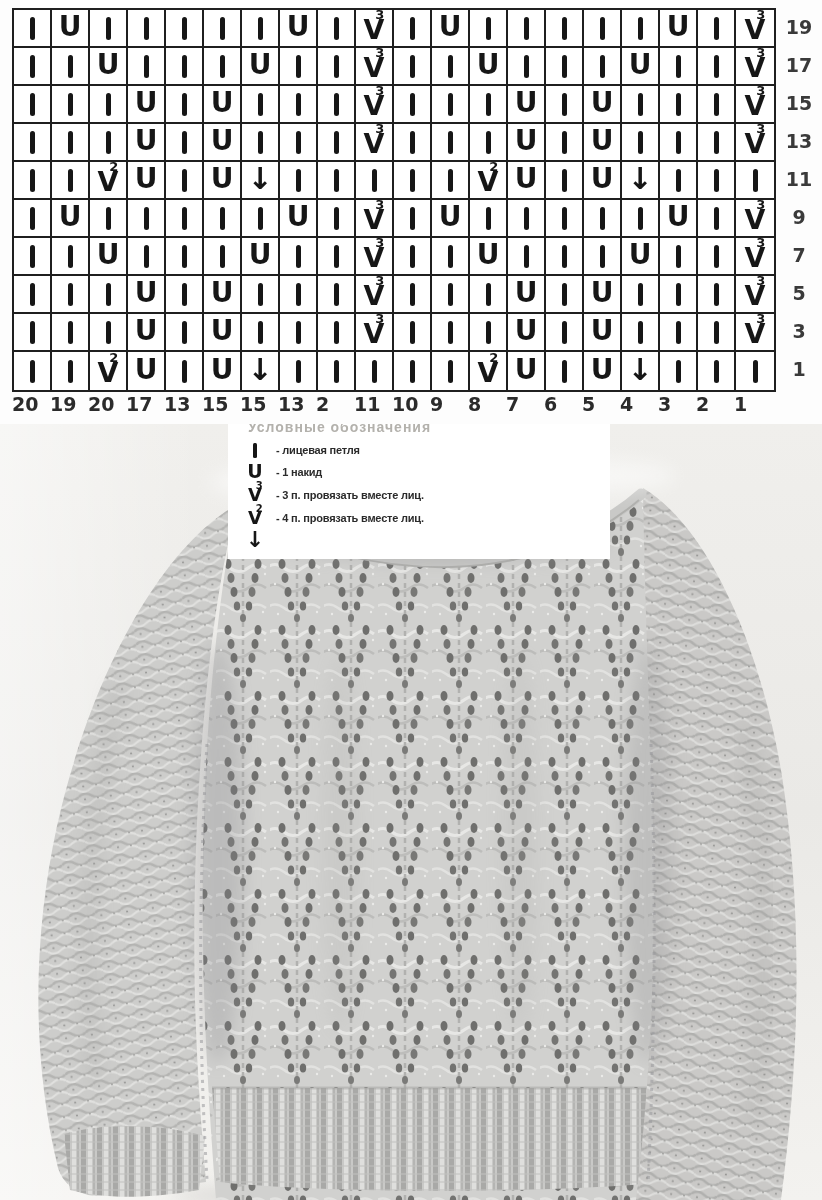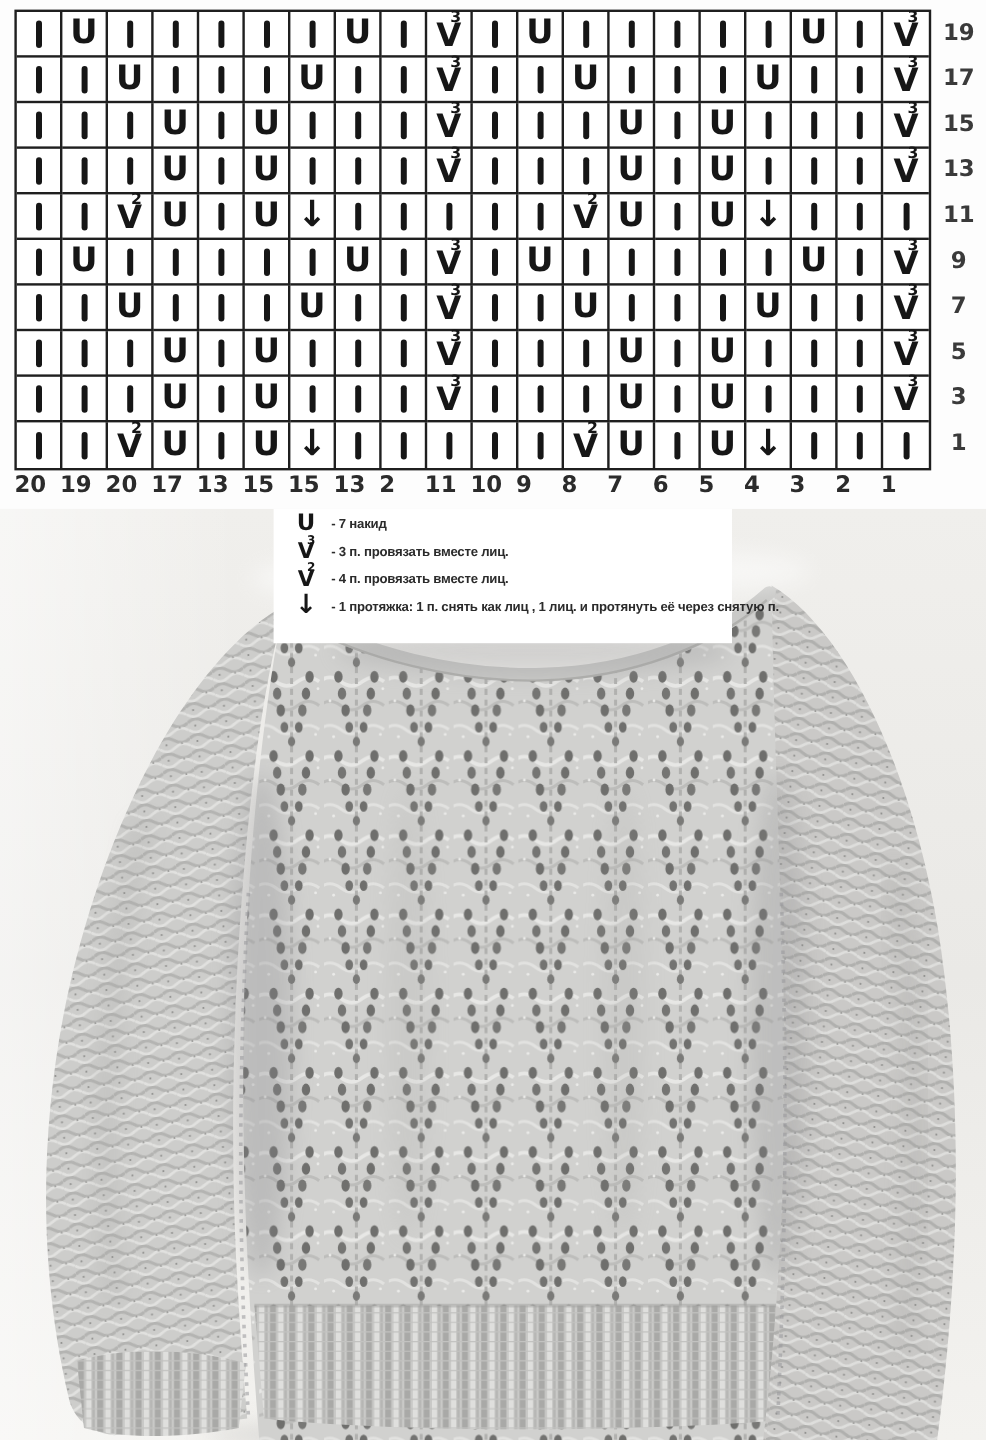--- a/index.html
+++ b/index.html
@@ -861,26 +861,35 @@
         <ellipse cx="320" cy="58" rx="110" ry="18" fill="#ffffff" opacity="0.55" filter="url(#soft)"></ellipse>
         <ellipse cx="585" cy="52" rx="90" ry="16" fill="#ffffff" opacity="0.5" filter="url(#soft)"></ellipse>
       </g>
 
       <path d="M 207 320 C 198 480 199 620 207 756" stroke="#97979a" stroke-width="3" stroke-dasharray="3 5" fill="none" opacity="0.55"></path>
       <path d="M 651 320 C 656 470 655 610 648 760" stroke="#97979a" stroke-width="3" stroke-dasharray="3 5" fill="none" opacity="0.55"></path>
     </svg>
   </section>
 
   <aside class="legend">
+    <div class="legend-title-wrap">
+      <span>Условные обозначения</span>
+    </div>
     <div class="legend-items">
         <div class="legend-item">
           <span class="legend-sym-cell">
+            <span class="sym sm sym-i"></span>
+          </span>
+          <span class="legend-text">- лицевая петля</span>
+        </div>
+        <div class="legend-item">
+          <span class="legend-sym-cell">
             <span class="sym sm sym-u">U</span>
           </span>
-          <span class="legend-text">- 7 накид</span>
+          <span class="legend-text">- 1 накид</span>
         </div>
         <div class="legend-item">
           <span class="legend-sym-cell">
             <span class="sym sm sym-v">
               <span class="v-base">V</span>
               <span class="v-sup">3</span>
             </span>
           </span>
           <span class="legend-text">- 3 п. провязать вместе лиц.</span>
         </div>
@@ -890,18 +899,17 @@
               <span class="v-base">V</span>
               <span class="v-sup">2</span>
             </span>
           </span>
           <span class="legend-text">- 4 п. провязать вместе лиц.</span>
         </div>
         <div class="legend-item">
           <span class="legend-sym-cell">
             <span class="sym sm sym-a">↓</span>
           </span>
-          <span class="legend-text">- 1 протяжка: 1 п. снять как лиц , 1 лиц. и протянуть её через снятую п.</span>
         </div>
       </div>
   </aside>
 
 </div>
 
 </body></html>

